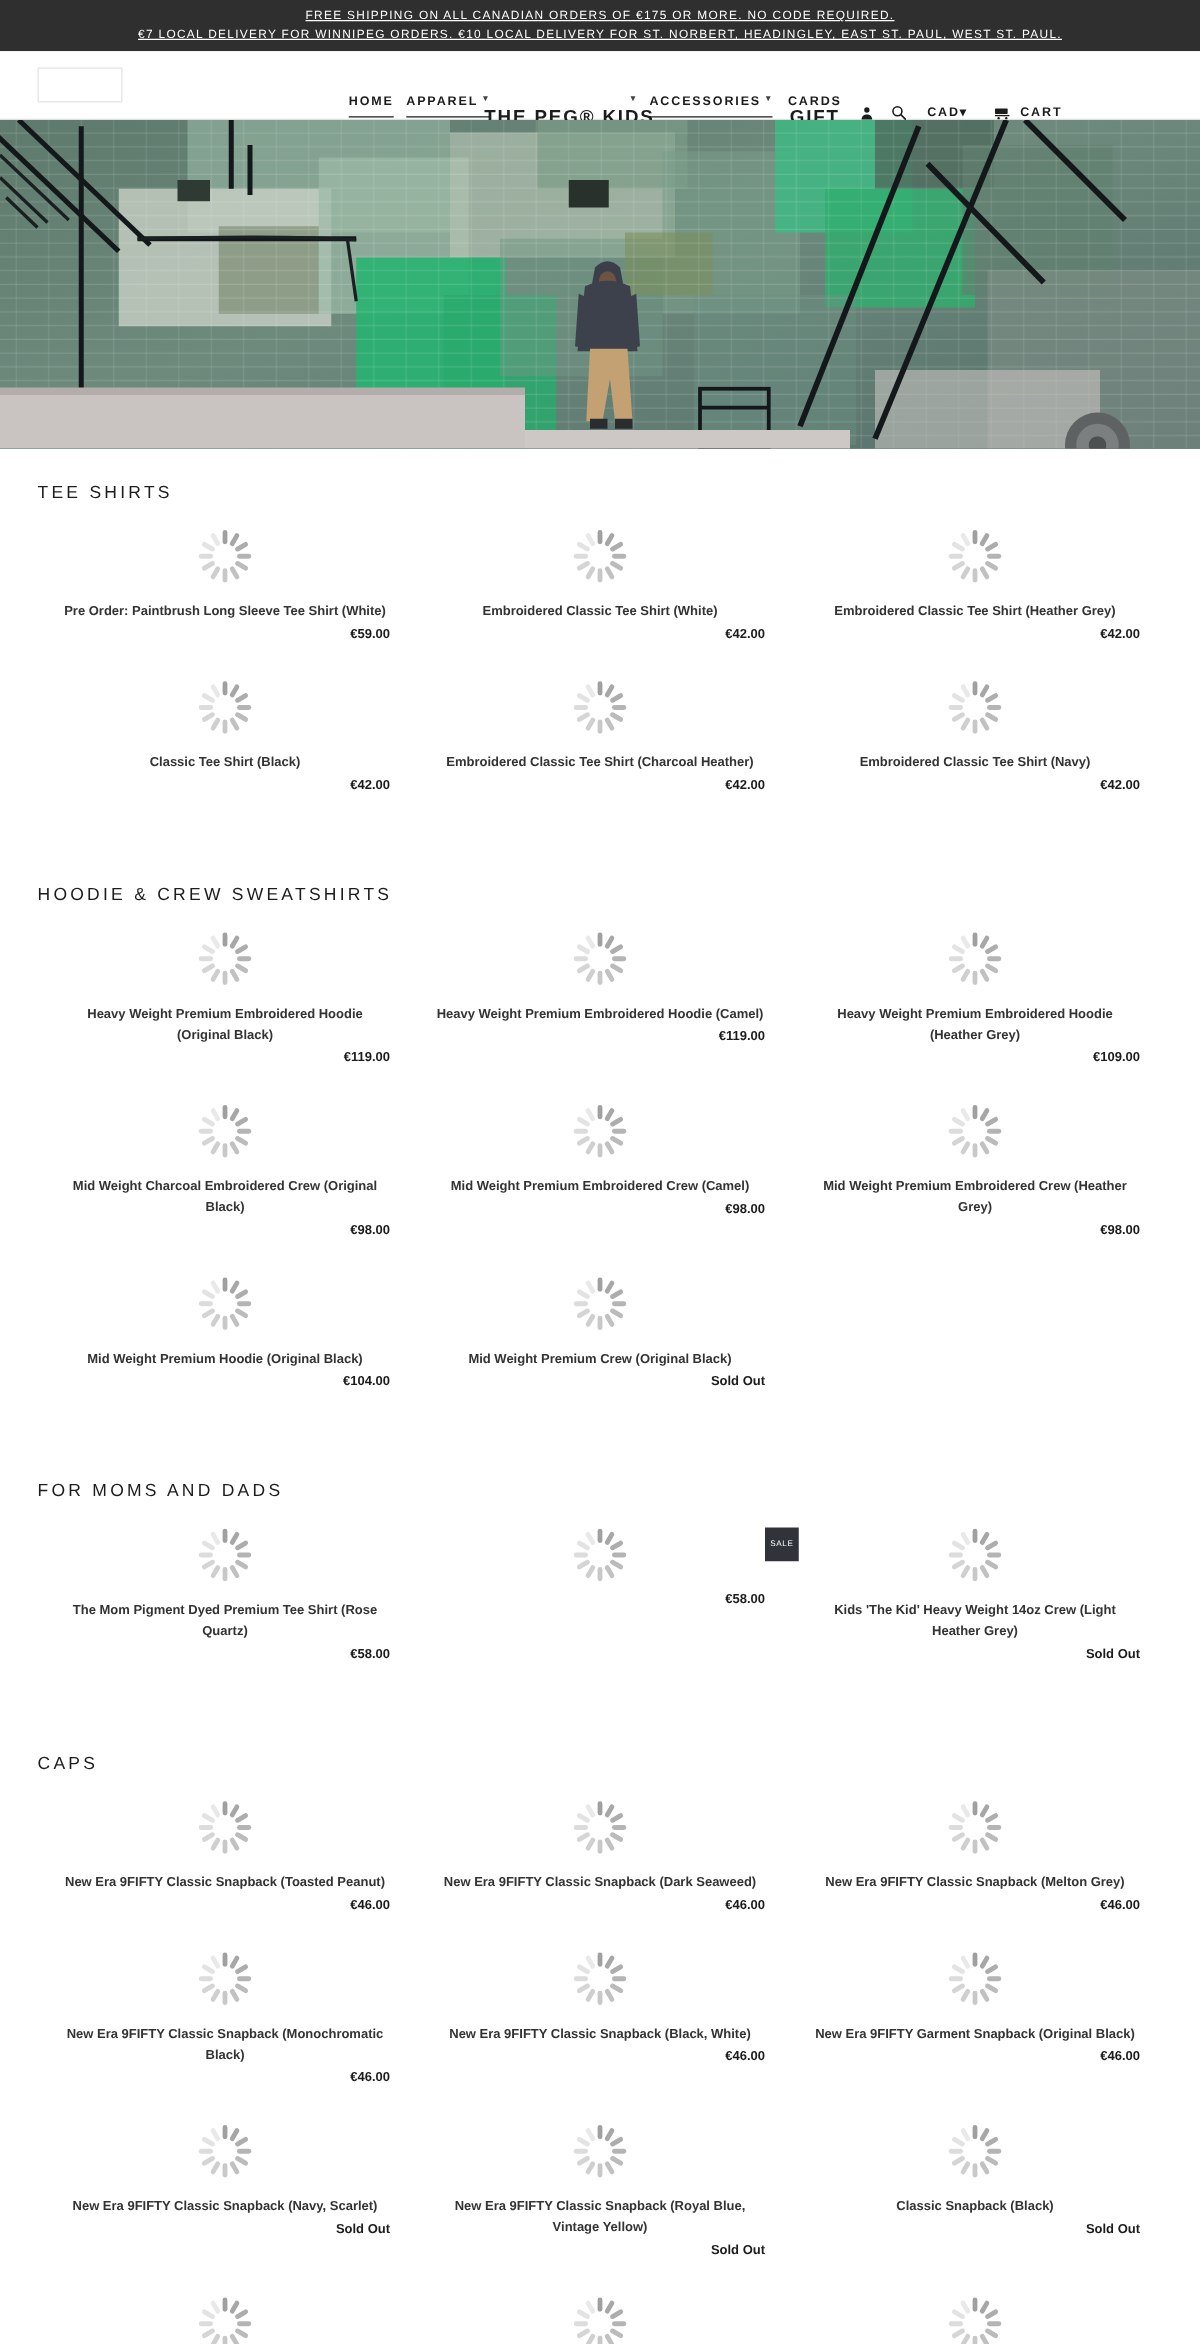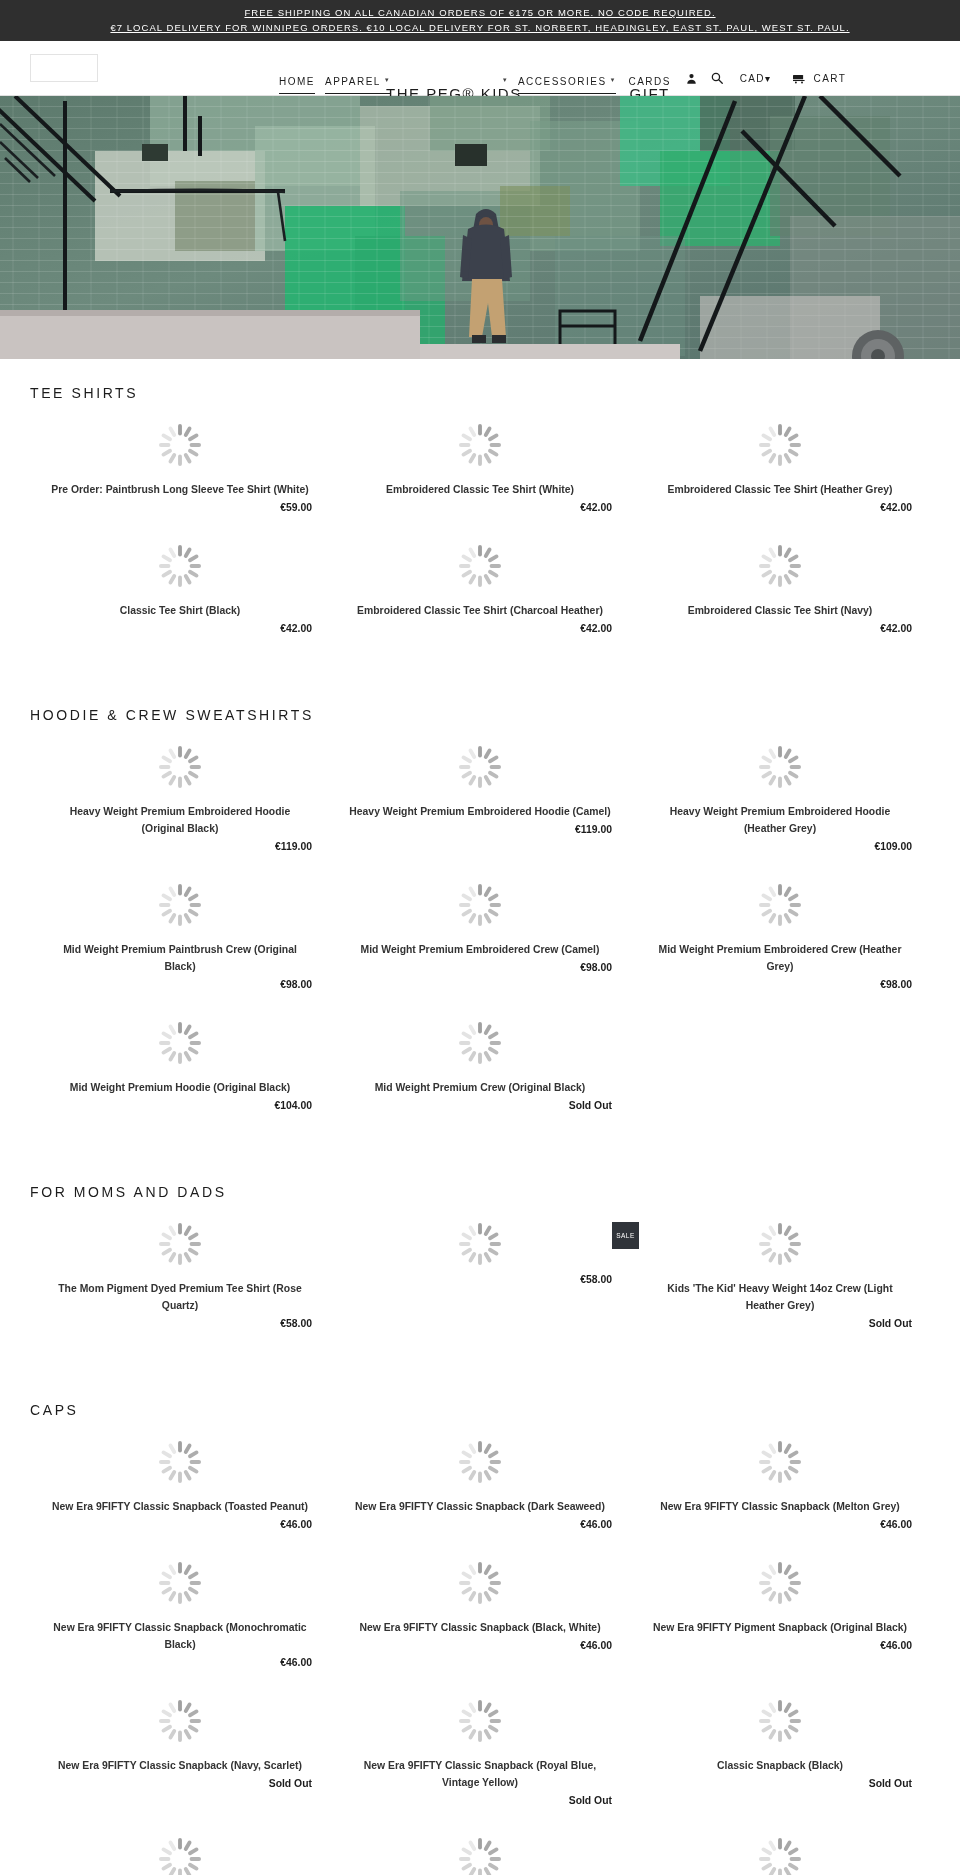--- a/index.html
+++ b/index.html
@@ -46,20 +46,21 @@
   }
   .nav {
     position: absolute;
     left: 274px;
     right: 14px;
     top: 0;
     height: 55px;
     display: flex;
     align-items: flex-end;
     gap: 0;
+    font-weight: bold;
   }
   .nav-item {
     font-size: 10px;
     letter-spacing: 1.5px;
     color: #1c1c1c;
     text-transform: uppercase;
     padding: 0 5px 8px 5px;
     position: relative;
     white-space: nowrap;
     display: flex;
@@ -96,21 +97,21 @@
     justify-content: flex-end;
   }
   .nav-spacer-gift {
     width: 58px;
     display: flex;
     justify-content: center;
   }
   .nav-icons {
     display: flex;
     align-items: flex-end;
-    padding-bottom: 12px;
+    padding-bottom: 0;
     gap: 0px;
   }
   .icon-btn {
     padding: 0 7px;
     display: flex;
     align-items: center;
     color: #1c1c1c;
   }
   .cur-btn {
     font-size: 10px;
@@ -575,21 +576,21 @@
               <rect x="18.4" y="2.5" width="3.2" height="9.5" rx="1.6" fill="#bbbbbb" transform="rotate(120 20 20)"></rect>
               <rect x="18.4" y="2.5" width="3.2" height="9.5" rx="1.6" fill="#c1c1c1" transform="rotate(150 20 20)"></rect>
               <rect x="18.4" y="2.5" width="3.2" height="9.5" rx="1.6" fill="#c8c8c8" transform="rotate(180 20 20)"></rect>
               <rect x="18.4" y="2.5" width="3.2" height="9.5" rx="1.6" fill="#cfcfcf" transform="rotate(210 20 20)"></rect>
               <rect x="18.4" y="2.5" width="3.2" height="9.5" rx="1.6" fill="#d5d5d5" transform="rotate(240 20 20)"></rect>
               <rect x="18.4" y="2.5" width="3.2" height="9.5" rx="1.6" fill="#dcdcdc" transform="rotate(270 20 20)"></rect>
               <rect x="18.4" y="2.5" width="3.2" height="9.5" rx="1.6" fill="#e3e3e3" transform="rotate(300 20 20)"></rect>
               <rect x="18.4" y="2.5" width="3.2" height="9.5" rx="1.6" fill="#e9e9e9" transform="rotate(330 20 20)"></rect>
             </svg>
     </div>
-    <div class="p-title">Mid Weight Premium Paintbrush Crew (Original Black)</div>
+    <div class="p-title">Mid Weight Charcoal Embroidered Crew (Original Black)</div>
     <div class="p-price">€98.00</div>
   </div>
 
   <div class="card">
     <div class="thumb">
 
       <svg class="spinner" viewBox="0 0 40 40">
               <rect x="18.4" y="2.5" width="3.2" height="9.5" rx="1.6" fill="#a0a0a0" transform="rotate(0 20 20)"></rect>
               <rect x="18.4" y="2.5" width="3.2" height="9.5" rx="1.6" fill="#a7a7a7" transform="rotate(30 20 20)"></rect>
               <rect x="18.4" y="2.5" width="3.2" height="9.5" rx="1.6" fill="#adadad" transform="rotate(60 20 20)"></rect>
@@ -872,21 +873,21 @@
               <rect x="18.4" y="2.5" width="3.2" height="9.5" rx="1.6" fill="#bbbbbb" transform="rotate(120 20 20)"></rect>
               <rect x="18.4" y="2.5" width="3.2" height="9.5" rx="1.6" fill="#c1c1c1" transform="rotate(150 20 20)"></rect>
               <rect x="18.4" y="2.5" width="3.2" height="9.5" rx="1.6" fill="#c8c8c8" transform="rotate(180 20 20)"></rect>
               <rect x="18.4" y="2.5" width="3.2" height="9.5" rx="1.6" fill="#cfcfcf" transform="rotate(210 20 20)"></rect>
               <rect x="18.4" y="2.5" width="3.2" height="9.5" rx="1.6" fill="#d5d5d5" transform="rotate(240 20 20)"></rect>
               <rect x="18.4" y="2.5" width="3.2" height="9.5" rx="1.6" fill="#dcdcdc" transform="rotate(270 20 20)"></rect>
               <rect x="18.4" y="2.5" width="3.2" height="9.5" rx="1.6" fill="#e3e3e3" transform="rotate(300 20 20)"></rect>
               <rect x="18.4" y="2.5" width="3.2" height="9.5" rx="1.6" fill="#e9e9e9" transform="rotate(330 20 20)"></rect>
             </svg>
     </div>
-    <div class="p-title">New Era 9FIFTY Pigment Snapback (Original Black)</div>
+    <div class="p-title">New Era 9FIFTY Garment Snapback (Original Black)</div>
     <div class="p-price">€46.00</div>
   </div>
 
   <div class="card">
     <div class="thumb">
 
       <svg class="spinner" viewBox="0 0 40 40">
               <rect x="18.4" y="2.5" width="3.2" height="9.5" rx="1.6" fill="#a0a0a0" transform="rotate(0 20 20)"></rect>
               <rect x="18.4" y="2.5" width="3.2" height="9.5" rx="1.6" fill="#a7a7a7" transform="rotate(30 20 20)"></rect>
               <rect x="18.4" y="2.5" width="3.2" height="9.5" rx="1.6" fill="#adadad" transform="rotate(60 20 20)"></rect>

